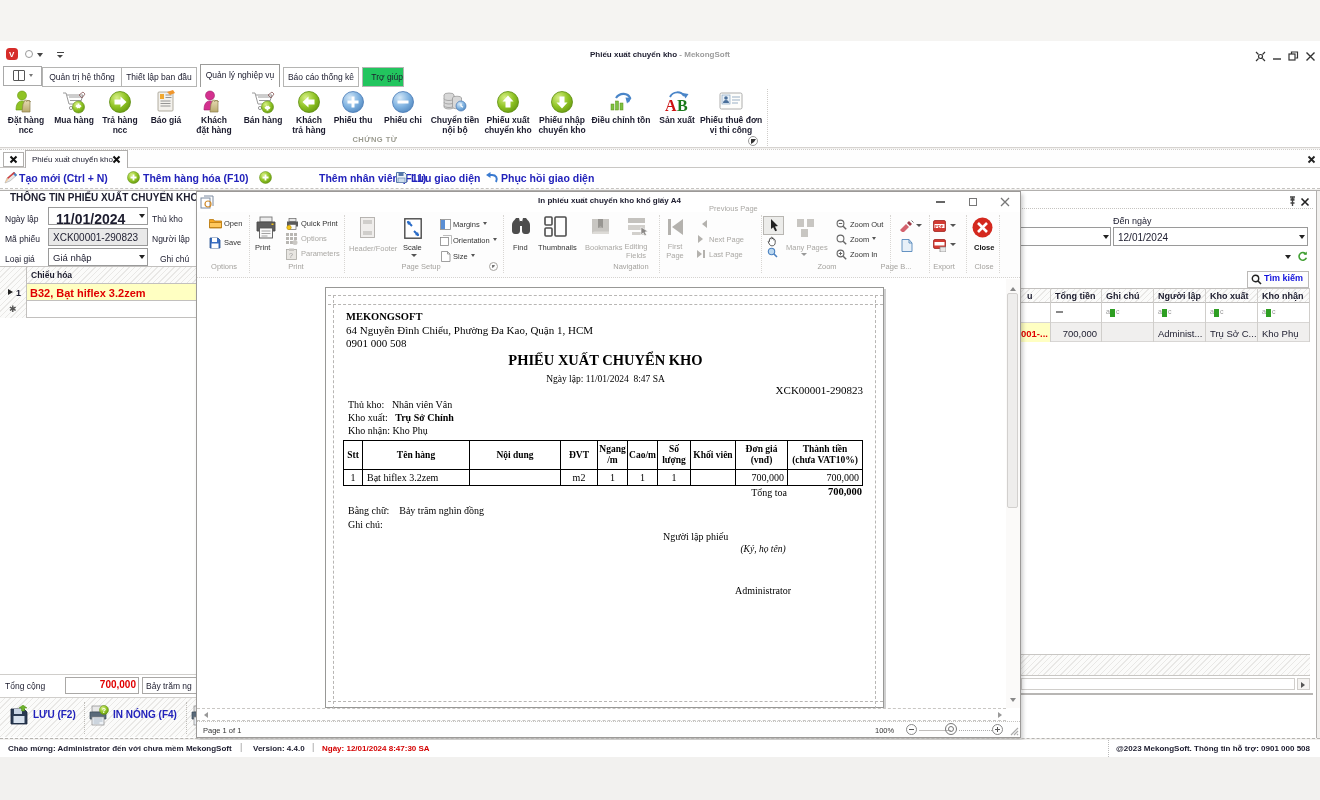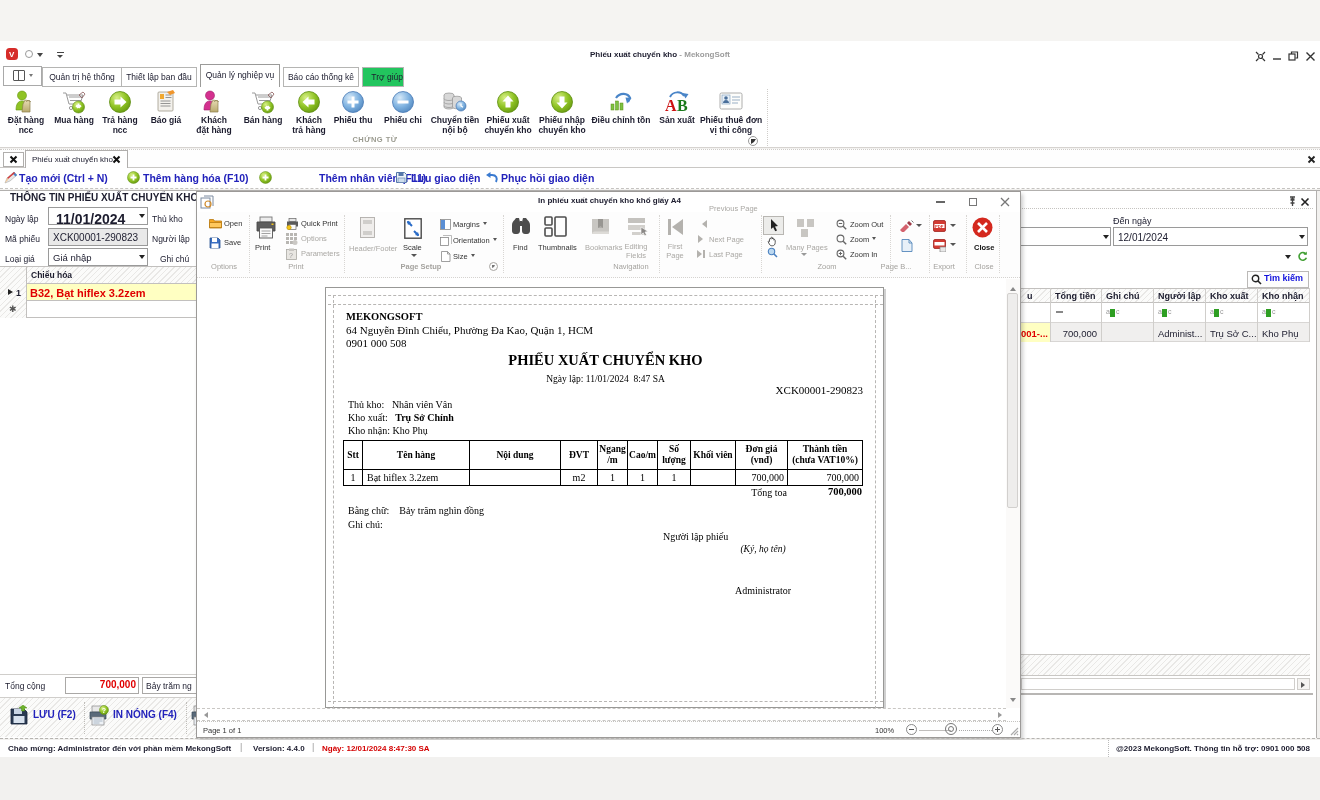--- a/index.html
+++ b/index.html
@@ -581,21 +581,21 @@
         </svg>
       </div>
     <div class="dtx abs" style="left:256px;top:44px;">Orientation <span class="dar"></span></div>
     <div class="abs" style="left:243px;top:59px;">
         <svg width="11" height="11" viewBox="0 0 11 11">
           <path d="M1.5 0.5h6l2.5 2.5v7.5h-8.5z" fill="#fff" stroke="#888" stroke-width="0.8"></path>
           <path d="M7.5 0.5V3H10" fill="none" stroke="#888" stroke-width="0.8"></path>
         </svg>
       </div>
     <div class="dtx abs" style="left:256px;top:60px;">Size <span class="dar"></span></div>
-    <div class="dgl abs" style="left:184px;top:70px;width:80px;font-weight:bold;">Page Setup</div>
+    <div class="dgl abs" style="left:184px;top:70px;width:80px;">Page Setup</div>
     <div class="abs" style="left:292px;top:70px;width:9px;height:9px;border:1px solid #a8a6a2;border-radius:50%;"></div>
     <div class="abs" style="left:295px;top:73px;width:0;height:0;border:1.5px solid transparent;border-top:2.5px solid #777;border-left:2.5px solid #777;"></div>
     <div class="dsep abs" style="left:306px;"></div>
     <div class="abs" style="left:314px;top:25px;">
         <svg width="20" height="19" viewBox="0 0 20 19">
           <g fill="#4d4d4d">
             <path d="M1 8c0-2 1-4 2.5-5L5 1h3l1 4v9c0 2-1.5 3-3 3H4c-2 0-3-1.5-3-3z"></path>
             <path d="M19 8c0-2-1-4-2.5-5L15 1h-3l-1 4v9c0 2 1.5 3 3 3h2c2 0 3-1.5 3-3z"></path>
           </g>
           <rect x="9" y="4" width="2" height="5" fill="#4d4d4d"></rect>
@@ -836,20 +836,20 @@
           <svg width="9" height="9">
             <path d="M8 0v8H0z" fill="none"></path>
             <path d="M8 1L1 8M8 4L4 8M8 7L7 8" stroke="#aaa" stroke-width="1.2"></path>
           </svg>
         </div>
     </div>
   </div>
 
   <div class="abs" style="left:0;top:738px;width:1320px;height:0;border-top:1px dashed #b5b3b0;"></div>
   <div class="abs" style="left:0;top:740px;width:1320px;height:17px;background:#fff;"></div>
-  <div class="abs b" style="left:8px;top:744px;font-size:8px;color:#1c1c2e;white-space:nowrap;">Chào mừng: Administrator đến với phần mềm MekongSoft</div>
+  <div class="abs b" style="left:8px;top:744px;font-size:8px;color:#1c1c2e;white-space:nowrap;">Chào mừng: Administrator đến với chưa mềm MekongSoft</div>
   <div class="abs" style="left:240px;top:742px;color:#999;font-size:9px;">|</div>
   <div class="abs b" style="left:253px;top:744px;font-size:8px;color:#1c1c2e;">Version: 4.4.0</div>
   <div class="abs" style="left:312px;top:742px;color:#999;font-size:9px;">|</div>
   <div class="abs b" style="left:322px;top:744px;font-size:8px;color:#d40000;white-space:nowrap;text-align:right;">Ngày: 12/01/2024 8:47:30 SA</div>
   <div class="abs" style="left:1108px;top:740px;height:17px;border-left:1px dotted #bbb;"></div>
   <div class="abs b" style="left:1116px;top:744px;font-size:8px;color:#1c1c2e;white-space:nowrap;">@2023 MekongSoft. Thông tin hỗ trợ: 0901 000 508</div>
 </div>
 
 </body></html>

